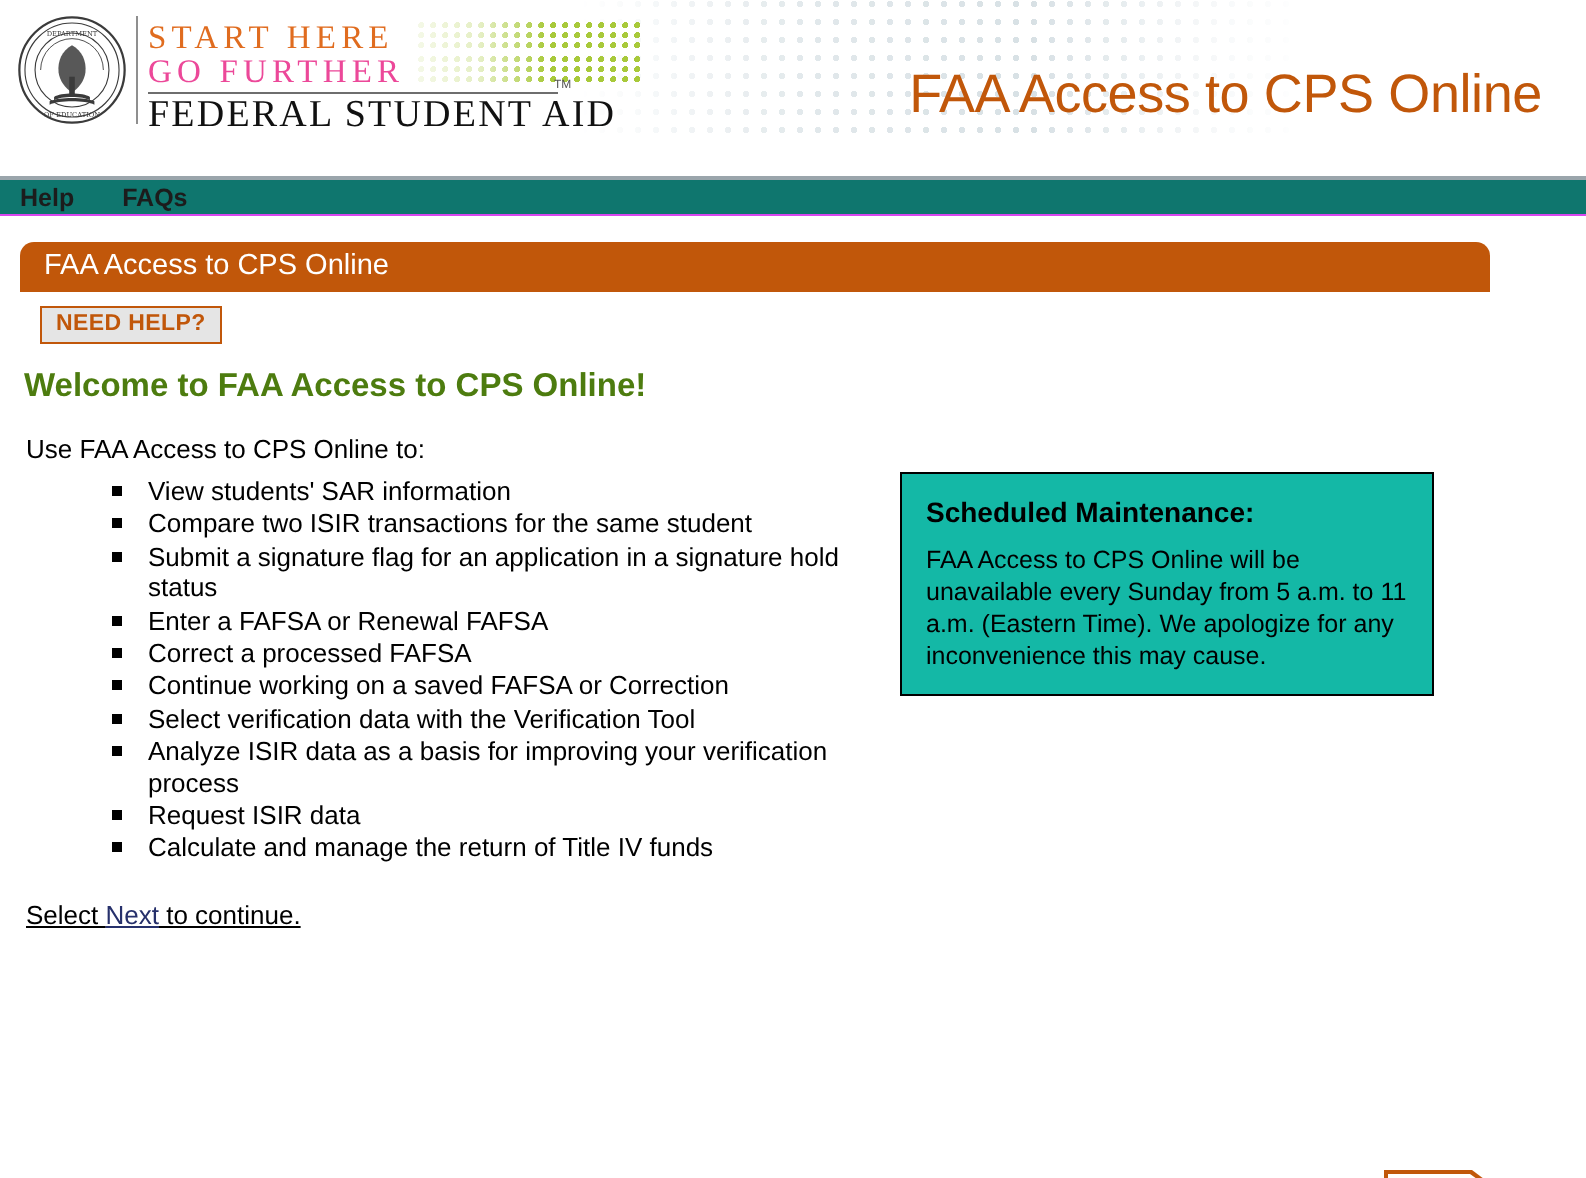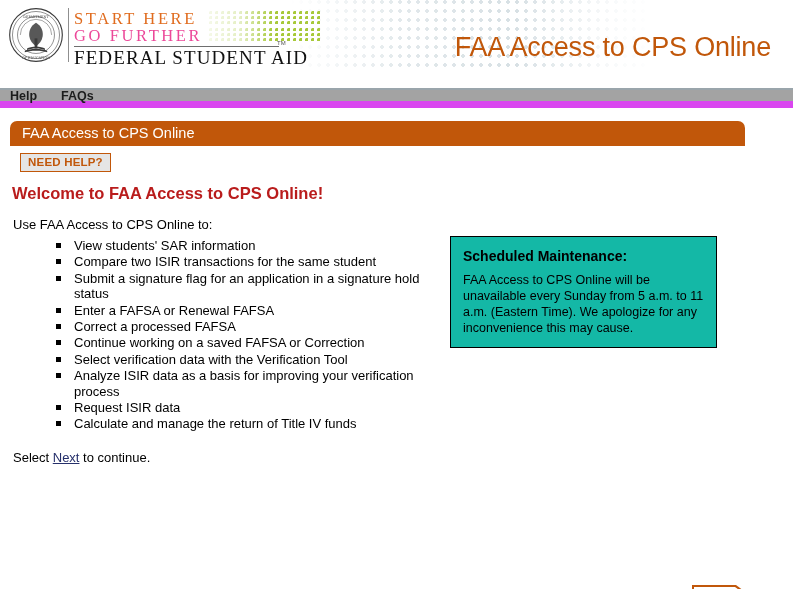--- a/index.html
+++ b/index.html
@@ -106,23 +106,23 @@
     top: 32px;
     font-size: 27px;
     color: #c1570a;
     letter-spacing: -0.2px;
     white-space: nowrap;
   }
 
   
   #menubar {
     height: 20px;
-    background: #a3a3a3;
+    background: #0f766e;
     border-top: 2px solid #9aa5ab;
-    border-bottom: 7px solid #d946ef;
+    border-bottom: 1px solid #d946ef;
     display: flex;
     align-items: center;
     padding-left: 8px;
     box-sizing: border-box;
   }
   .menu-item {
     font-size: 12.5px;
     font-weight: bold;
     color: #1c1c1c;
     padding: 0 10px 0 2px;
@@ -158,21 +158,21 @@
     font-weight: bold;
     letter-spacing: 0.2px;
     padding: 2px 7px 3px 7px;
     background: #e5e5e5;
     cursor: pointer;
   }
   #welcome-heading {
     margin: 12px 16px 0 12px;
     font-size: 16.5px;
     font-weight: bold;
-    color: #b91c1c;
+    color: #4d7c0f;
   }
   #content-row {
     position: relative;
     margin-top: 14px;
   }
   #intro-text {
     margin-left: 13px;
     font-size: 13px;
   }
   #bullets {
@@ -216,20 +216,21 @@
     margin-bottom: 8px;
   }
   #maintenance-body {
     font-size: 12.5px;
     line-height: 16px;
   }
 
   #select-next {
     margin: 18px 12px 0 13px;
     font-size: 13px;
+    text-decoration: underline;
   }
   #select-next .lnk {
     color: #26306b;
     text-decoration: underline;
     cursor: pointer;
   }
 
   
   #next-button {
     position: absolute;

